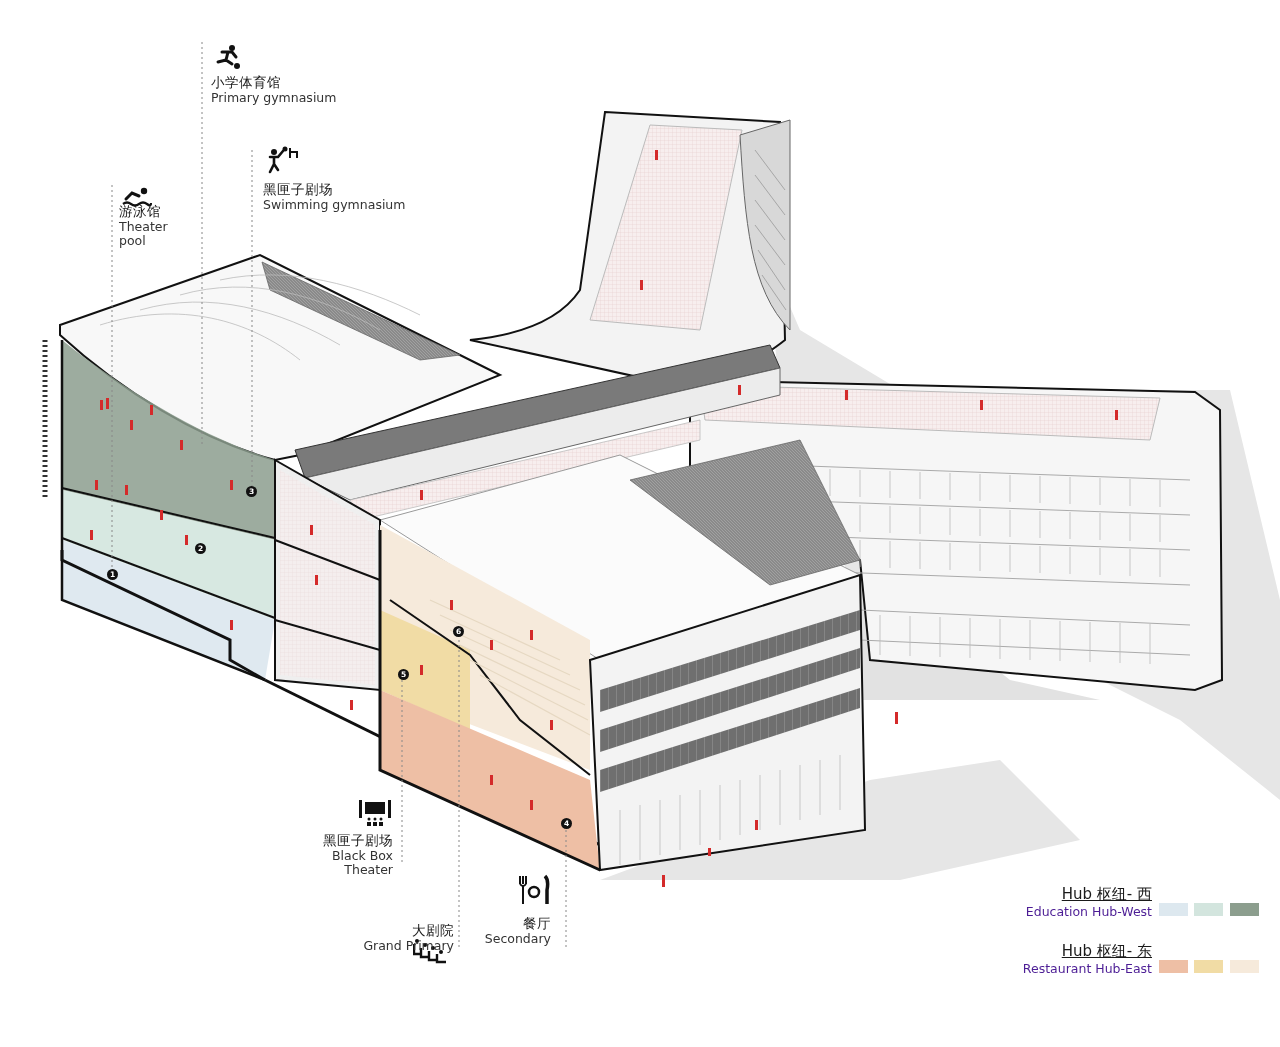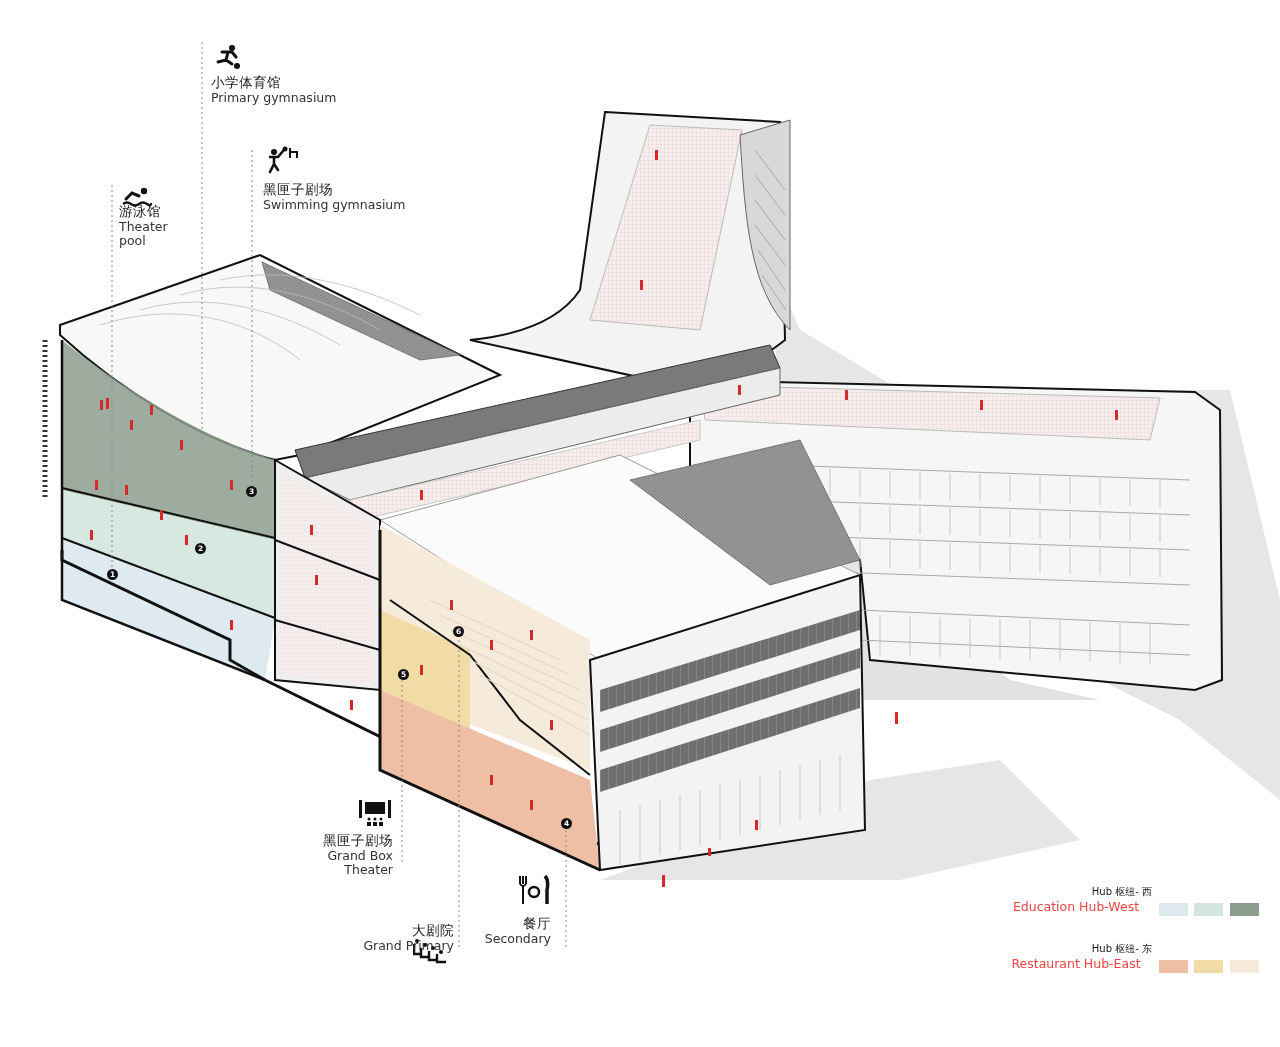--- a/index.html
+++ b/index.html
@@ -7,22 +7,22 @@
          font-family:"DejaVu Sans","Liberation Sans",sans-serif; color:#1a1a1a; }
   #scene { position:absolute; left:0; top:0; width:1280px; height:1047px; }
   .label { position:absolute; line-height:1.15; }
   .label .zh { font-size:13.5px; font-weight:normal; letter-spacing:0.5px; display:block; }
   .label .en { font-size:12.5px; color:#333; display:block; }
   .label.right { text-align:right; }
   .icon { position:absolute; }
   .legend { position:absolute; }
   .legend-group { position:absolute; }
   .legend-title { position:absolute; text-align:right; white-space:nowrap; }
-  .legend-title .zh { font-size:10px; display:block; }
-  .legend-title .en { font-size:12.5px; color:#ef4444; display:block;text-align:center; }
+  .legend-title .zh { font-size:15px; display:block;text-decoration:underline; }
+  .legend-title .en { font-size:12.5px; color:#4c1d95; display:block; }
   .swatch { position:absolute; width:29px; height:13px; }
   .marker { position:absolute; width:11px; height:11px; border-radius:50%; background:#111;
             color:#fff; font-size:7.5px; line-height:11px; text-align:center; font-weight:bold; }
 </style>
 </head>
 <body>
 
 <div id="scene">
 
   <svg width="1280" height="1047" viewBox="0 0 1280 1047" style="position:absolute;left:0;top:0">
@@ -232,21 +232,21 @@
     <rect x="7" y="4" width="20" height="12" fill="#111"></rect>
     <circle cx="11" cy="21" r="1.5" fill="#111"></circle>
       <circle cx="17" cy="21" r="1.5" fill="#111"></circle>
       <circle cx="23" cy="21" r="1.5" fill="#111"></circle>
     <rect x="9" y="24" width="4" height="4" fill="#111"></rect>
       <rect x="15" y="24" width="4" height="4" fill="#111"></rect>
       <rect x="21" y="24" width="4" height="4" fill="#111"></rect>
   </svg>
   <div class="label right" style="left:280px;top:833px;width:113px">
     <span class="zh">黑匣子剧场</span>
-    <span class="en">Grand Box Theater</span>
+    <span class="en">Black Box Theater</span>
   </div>
 
   <svg class="icon" style="left:518px;top:874px" width="32" height="32" viewBox="0 0 32 32">
     <path d="M2,2 V10 M5,2 V10 M8,2 V10 M2,10 Q5,14 8,10 M5,12 V30" stroke="#111" stroke-width="2" fill="none"></path>
     <circle cx="16" cy="18" r="5" stroke="#111" stroke-width="2.5" fill="none"></circle>
     <path d="M27,2 Q31,6 29,16 V30" stroke="#111" stroke-width="3.5" fill="none"></path>
   </svg>
   <div class="label right" style="left:460px;top:916px;width:91px">
     <span class="zh">餐厅</span>
     <span class="en">Secondary</span>

